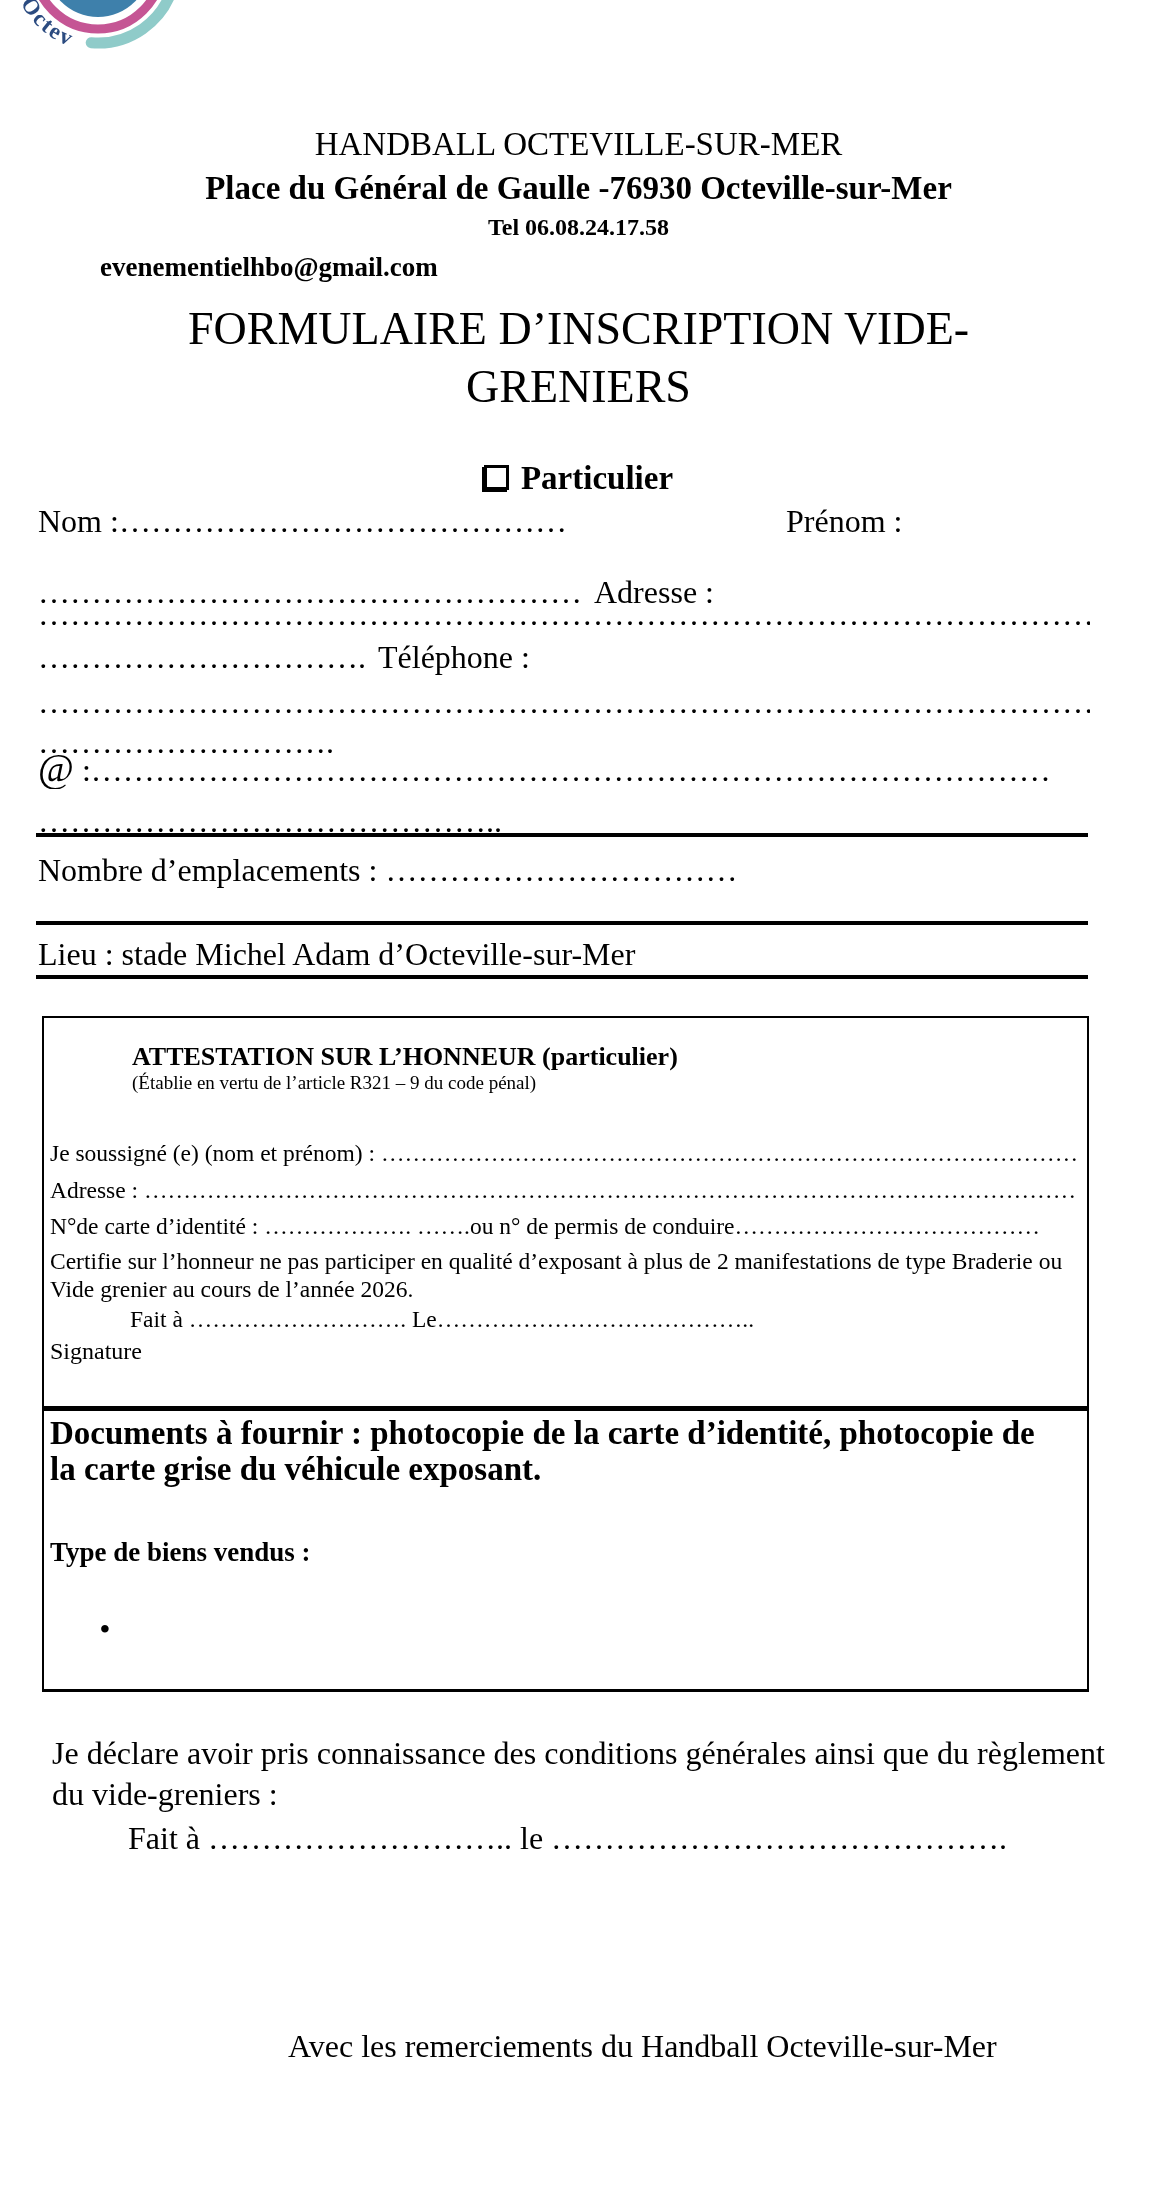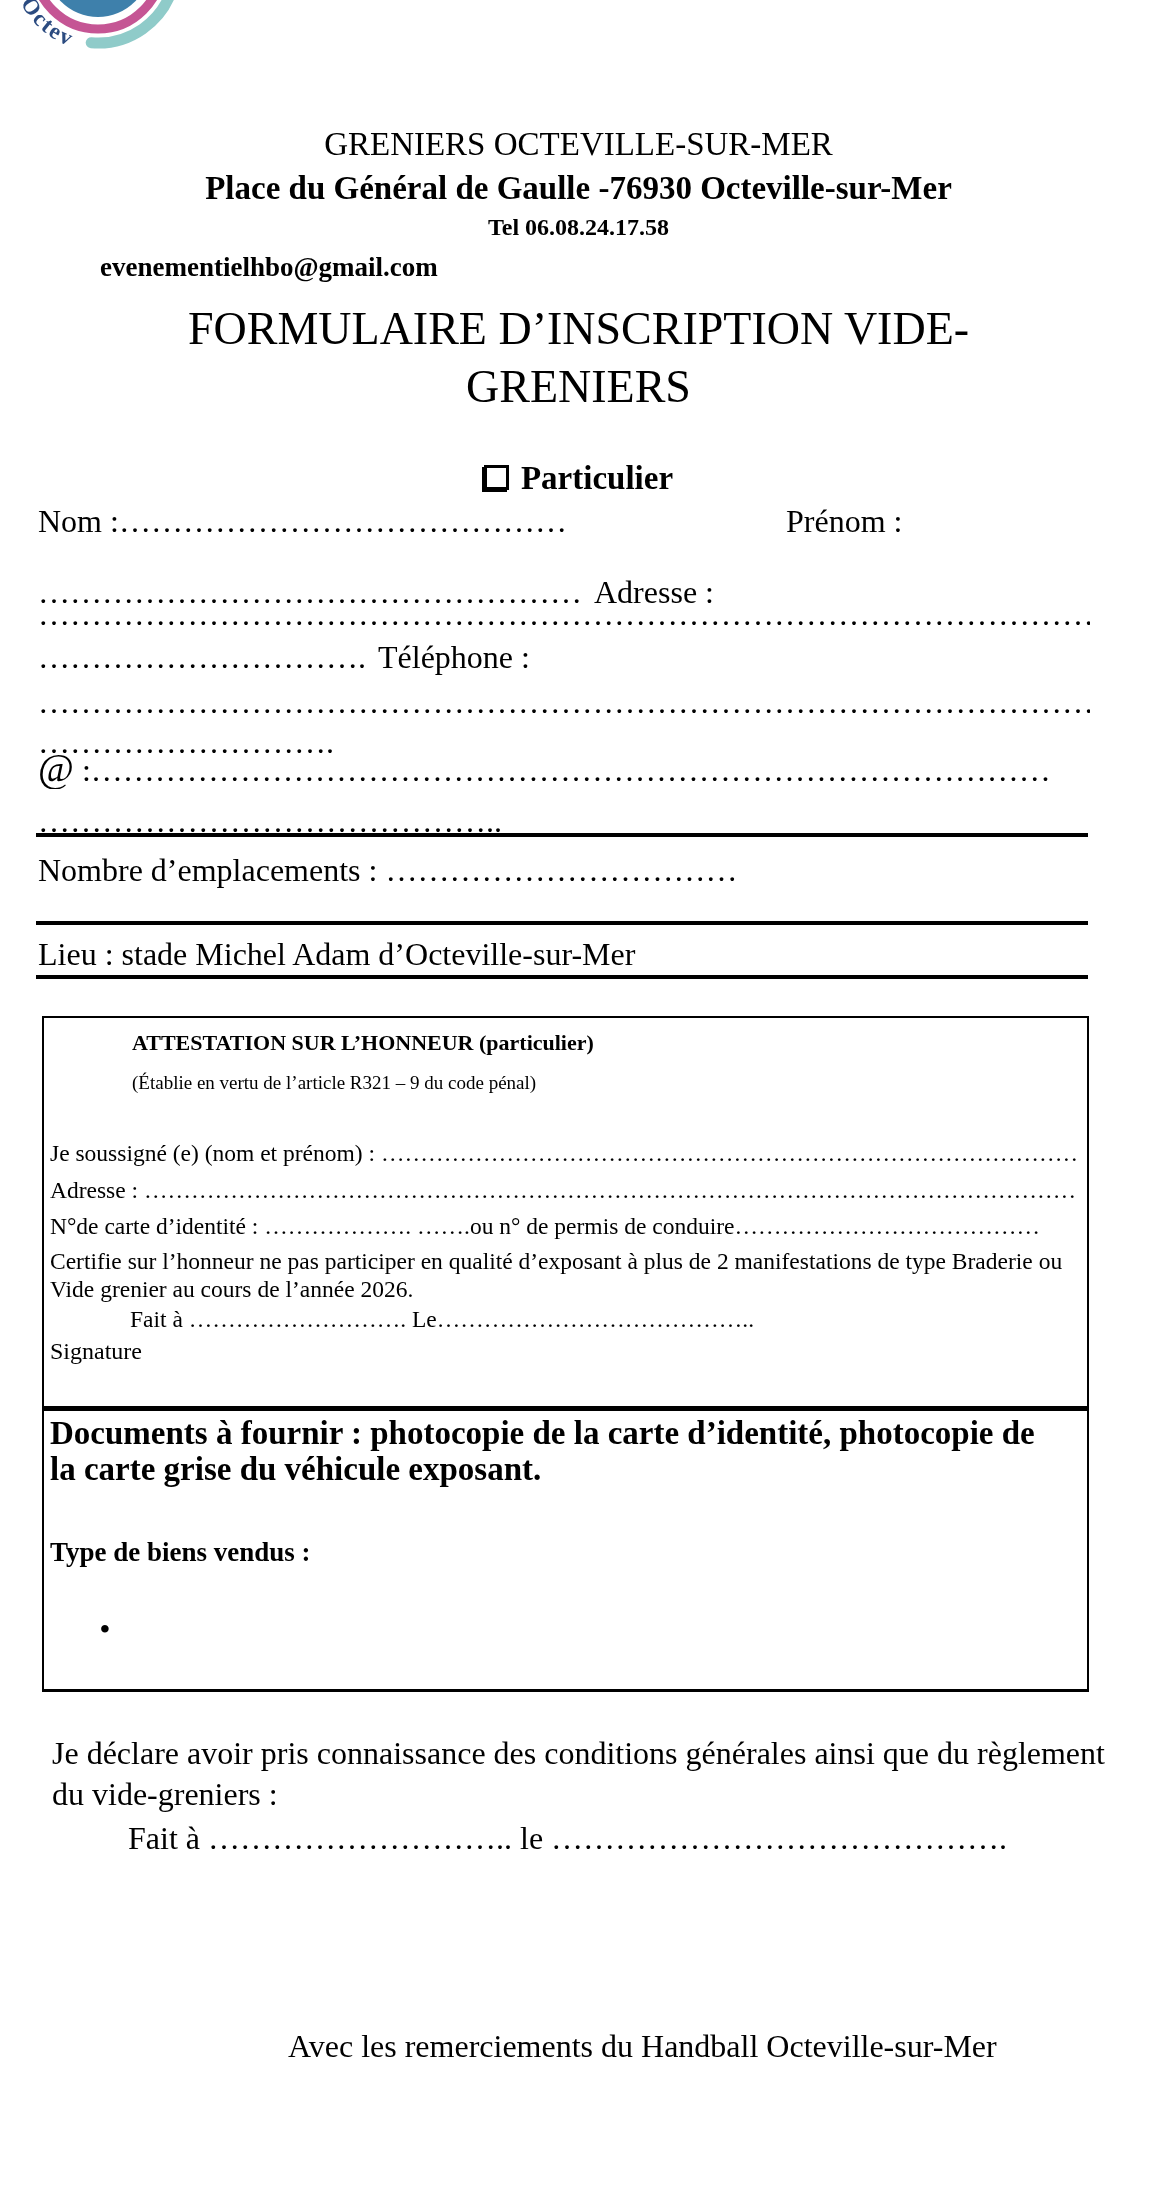--- a/index.html
+++ b/index.html
@@ -42,21 +42,21 @@
   .lieu { top:936px; font-size:32px; }
 
   .rule { left:36px; width:1052px; height:4px; background:#000; }
   .r1 { top:833px; }
   .r2 { top:921px; }
   .r3 { top:975px; }
 
   
   .box1 { top:1016px; left:42px; width:1043px; height:388px;
           border:2px solid #000; border-bottom-width:3px; }
-  .box1 .btitle    { top:12px;  left:88px; font-size:22px; font-weight:bold; }
+  .box1 .btitle    { top:24px;  left:88px; font-size:26px; font-weight:bold; }
   .box1 .bsubtitle { top:54px;  left:88px; font-size:19px; }
   .box1 .bl { left:6px; width:1028px; font-size:23.5px; white-space:nowrap; overflow:hidden; }
   .box1 .bl1 { top:122px; }
   .box1 .bl2 { top:159px; }
   .box1 .bl3 { top:195px; }
   .box1 .bl4 { top:229px; white-space:normal; line-height:28px; }
   .box1 .bfait { top:288px; left:86px; font-size:23.5px; }
   .box1 .bsig  { top:320px; left:6px;  font-size:24px; }
 
   
@@ -82,21 +82,21 @@
   <svg class="logo" width="215" height="74" viewBox="0 0 215 74">
     <circle cx="98" cy="-35" r="52" fill="#3e80ab"></circle>
     <circle cx="98" cy="-35" r="64" fill="none" stroke="#c55594" stroke-width="9"></circle>
     <path d="M 173.3 -14.8 A 78 78 0 0 1 91.2 42.7" fill="none" stroke="#8fcbc9" stroke-width="11" stroke-linecap="round"></path>
     <path id="logoarc" d="M 20 1 A 86 86 0 0 0 105.5 50.7" fill="none"></path>
     <text font-size="23" font-weight="bold" fill="#2b4b80" letter-spacing="2" font-family="Liberation Serif, serif">
       <textPath href="#logoarc" startOffset="2">Octev</textPath>
     </text>
   </svg>
 
-  <div class="abs center club">GRENIERS OCTEVILLE-SUR-MER</div>
+  <div class="abs center club">HANDBALL OCTEVILLE-SUR-MER</div>
   <div class="abs center address b">Place du Général de Gaulle -76930 Octeville-sur-Mer</div>
   <div class="abs center tel b">Tel 06.08.24.17.58</div>
   <div class="abs email">evenementielhbo@gmail.com</div>
   <div class="abs center title1">FORMULAIRE D’INSCRIPTION VIDE-</div>
   <div class="abs center title2">GRENIERS</div>
 
 
   <div class="abs center particulier">
     <span class="cb"></span><span>Particulier</span>
   </div>

